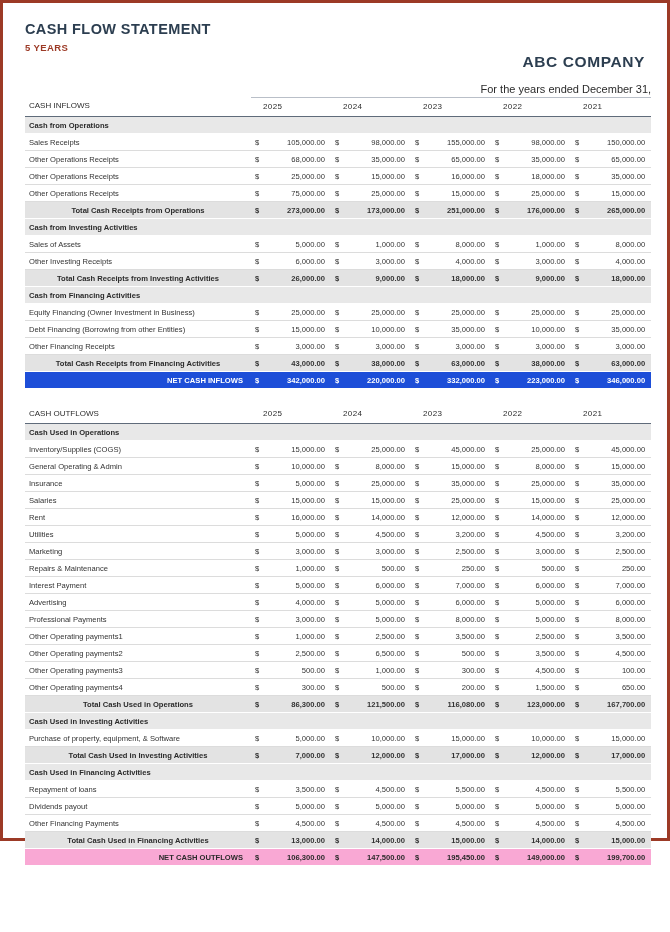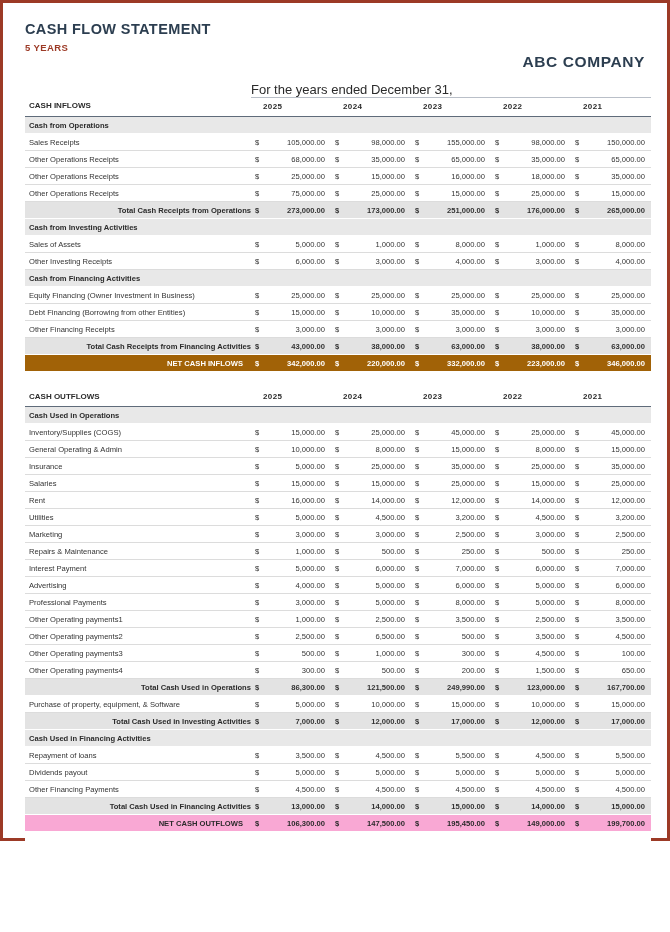--- a/index.html
+++ b/index.html
@@ -86,25 +86,25 @@
   .data-row .lbl {
     color: #333;
   }
   .total-row td {
     background: #e3e3e3;
     font-weight: bold;
     border-top: 1px solid #ffffff;
     border-bottom: 1px solid #ffffff;
   }
   .total-row .lbl {
-    text-align: right;
+    text-align: center;
     padding-left: 0 !important;
   }
   .net-row td {
-    background: #a16207;
+    background: #1d4ed8;
     color: #ffffff;
     font-weight: bold;
     height: 18px;
     border-top: 1px solid #ffffff;
     border-bottom: 1px solid #ffffff;
   }
   .net-row .lbl {
     text-align: right;
     padding-right: 8px !important;
   }
@@ -114,36 +114,36 @@
     color: #2b2b2b;
     height: 18px;
     border-top: 1px solid #ffffff;
     border-bottom: 1px solid #ffffff;
   }
   .netout-row .lbl {
     text-align: right;
     padding-right: 8px !important;
   }
   .hdr-row td {
-    font-weight: bold;
+    font-weight: normal;
     font-size: 8px;
     color: #2b2b2b;
     border-bottom: 1.5px solid #5f6b7a;
     height: 18px;
     vertical-align: bottom;
     padding-bottom: 2px !important;
     margin-left: 47px;
   }
   .hdr-row .yr {
     letter-spacing: 0.4px;
   }
   .span-row td {
-    font-size: 13px;
+    font-size: 11px;
     color: #2b2b2b;
-    text-align: left;
+    text-align: right;
     height: 17px;
     border-bottom: 1px solid #b9bfc8;
   }
   .span-row td.nolinelbl {
     border-bottom: none;
   }
   .spacer td {
     height: 9px;
     border: none;
     background: #ffffff;
@@ -293,20 +293,33 @@
           <td class="val">6,000.00</td>
           <td class="cur">$</td>
           <td class="val">3,000.00</td>
           <td class="cur">$</td>
           <td class="val">4,000.00</td>
           <td class="cur">$</td>
           <td class="val">3,000.00</td>
           <td class="cur">$</td>
           <td class="val">4,000.00</td>
         </tr>
+        <tr class="total-row">
+          <td class="lbl">Total Cash Receipts from Investing Activities</td>
+          <td class="cur">$</td>
+          <td class="val">26,000.00</td>
+          <td class="cur">$</td>
+          <td class="val">9,000.00</td>
+          <td class="cur">$</td>
+          <td class="val">18,000.00</td>
+          <td class="cur">$</td>
+          <td class="val">9,000.00</td>
+          <td class="cur">$</td>
+          <td class="val">18,000.00</td>
+        </tr>
         <tr class="grp-row">
           <td class="lbl">Cash from Financing Activities</td>
           <td colspan="10"></td>
         </tr>
         <tr class="data-row">
           <td class="lbl sub-ind">Equity Financing (Owner Investment in Business)</td>
           <td class="cur">$</td>
           <td class="val">25,000.00</td>
           <td class="cur">$</td>
           <td class="val">25,000.00</td>
@@ -584,25 +597,29 @@
           <td class="cur">$</td>
           <td class="val">650.00</td>
         </tr>
         <tr class="total-row">
           <td class="lbl">Total Cash Used in Operations</td>
           <td class="cur">$</td>
           <td class="val">86,300.00</td>
           <td class="cur">$</td>
           <td class="val">121,500.00</td>
           <td class="cur">$</td>
-          <td class="val">249,990.00</td>
+          <td class="val">116,080.00</td>
           <td class="cur">$</td>
           <td class="val">123,000.00</td>
           <td class="cur">$</td>
           <td class="val">167,700.00</td>
+        </tr>
+        <tr class="grp-row">
+          <td class="lbl">Cash Used in Investing Activities</td>
+          <td colspan="10"></td>
         </tr>
         <tr class="data-row">
           <td class="lbl sub-ind">Purchase of property, equipment, &amp; Software</td>
           <td class="cur">$</td>
           <td class="val">5,000.00</td>
           <td class="cur">$</td>
           <td class="val">10,000.00</td>
           <td class="cur">$</td>
           <td class="val">15,000.00</td>
           <td class="cur">$</td>

